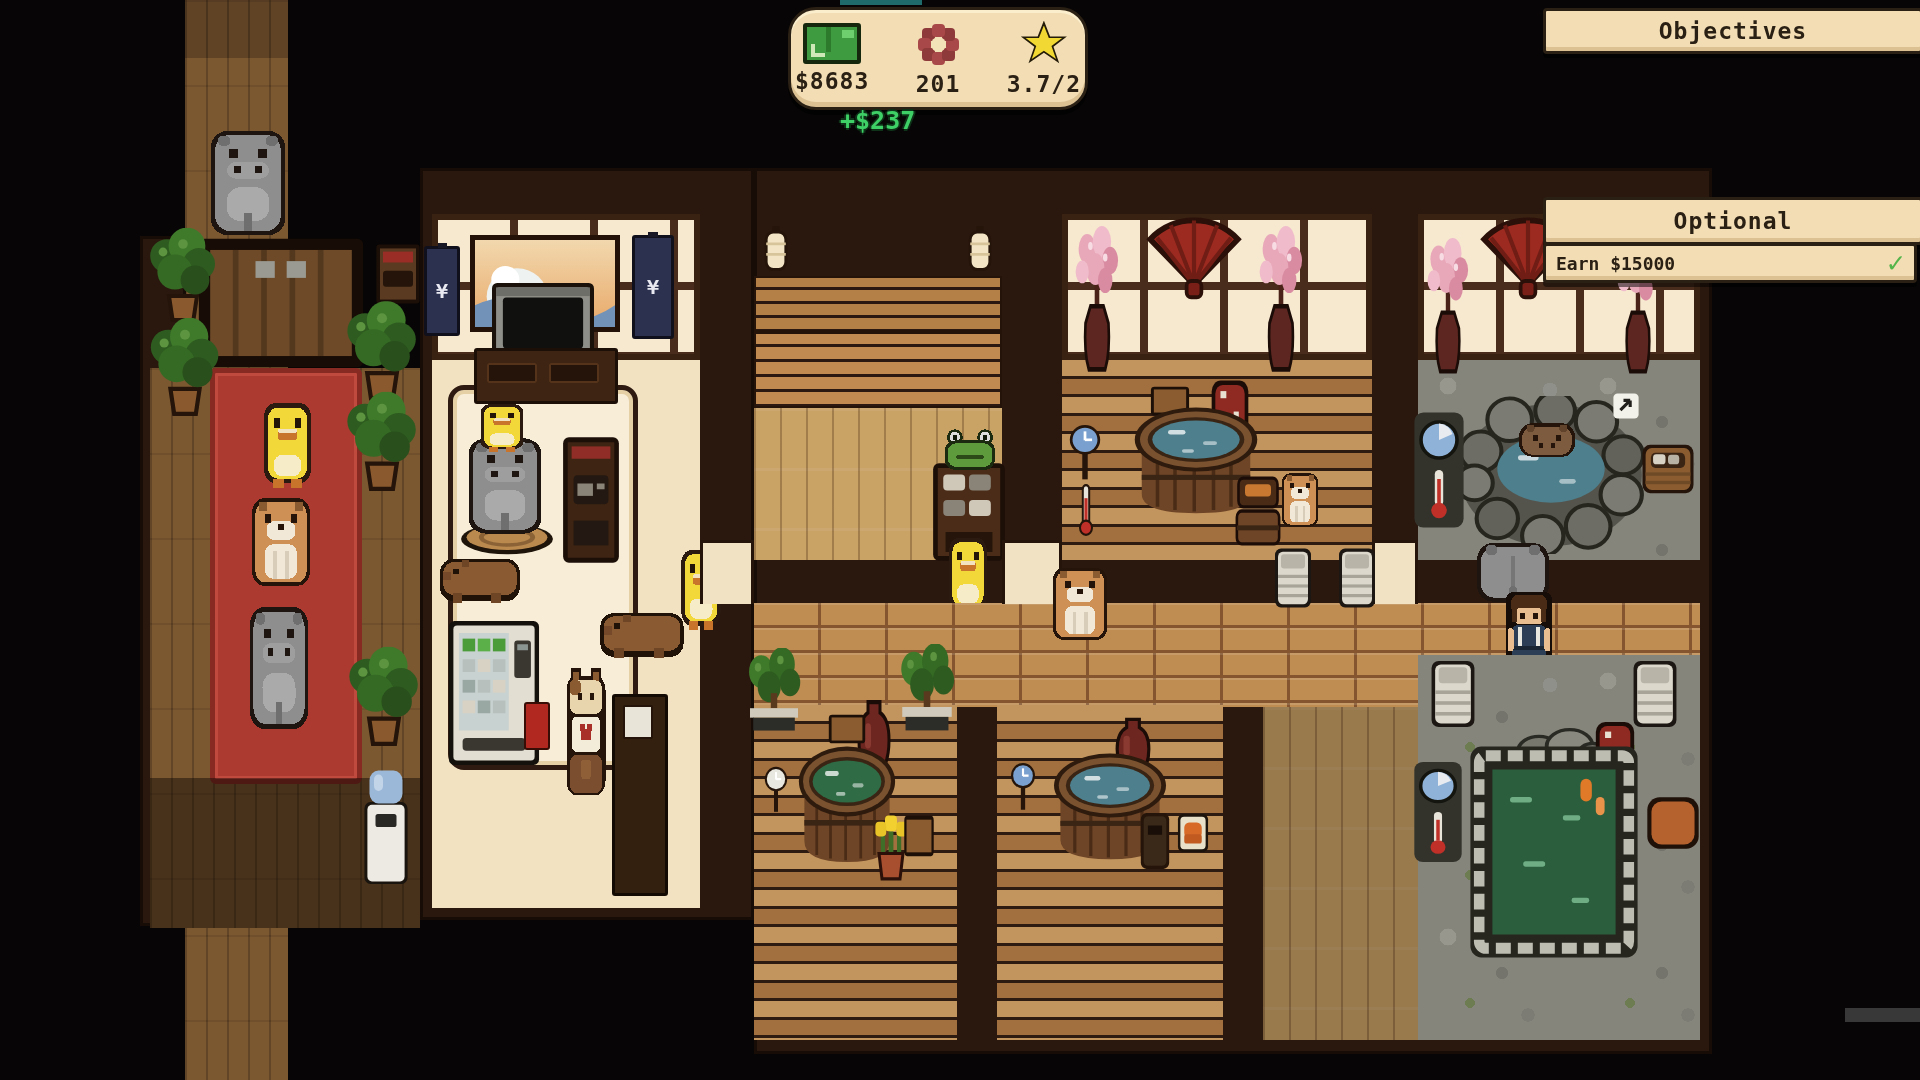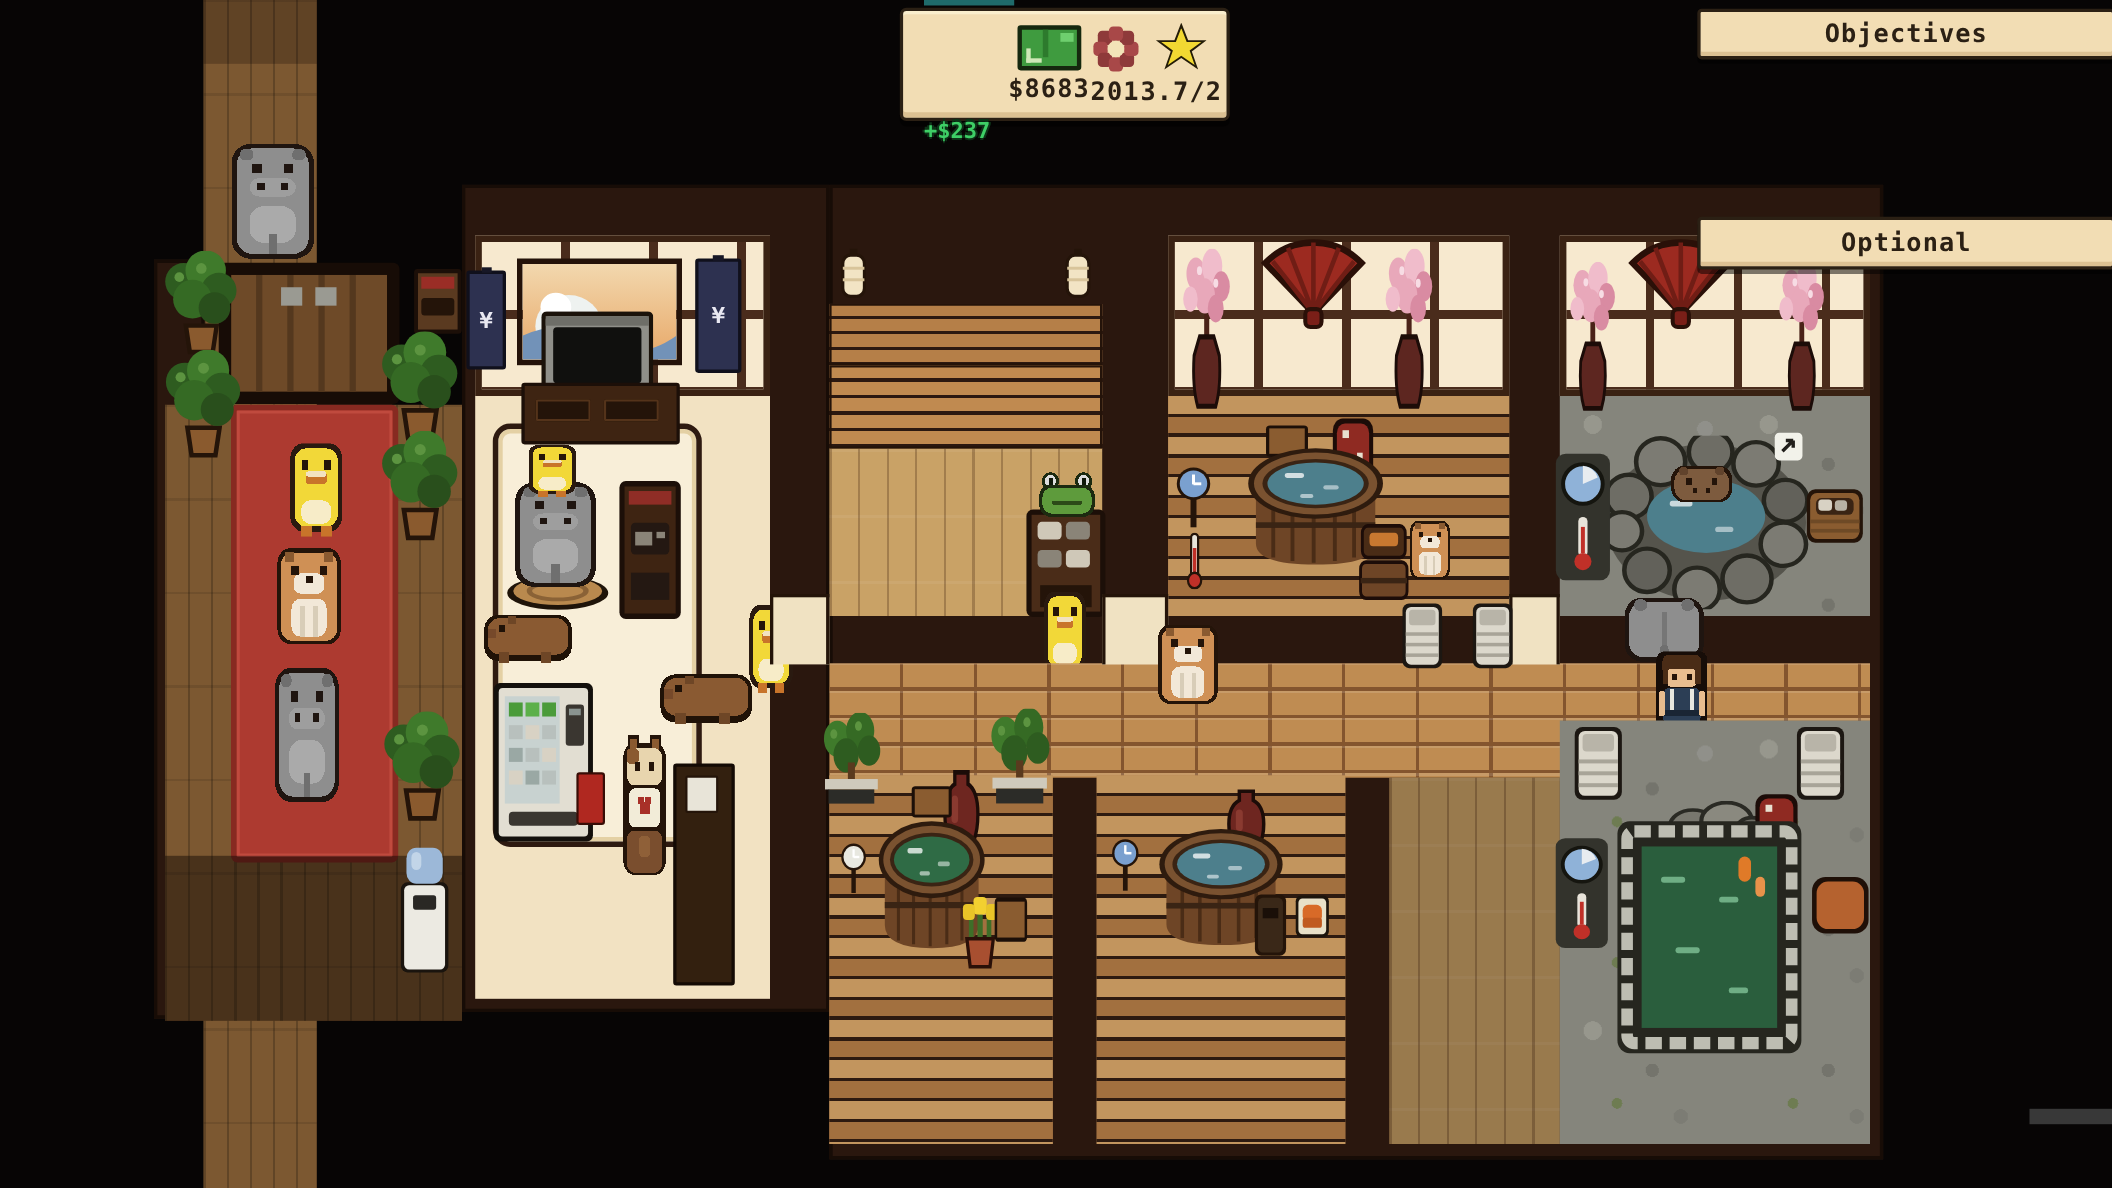--- a/index.html
+++ b/index.html
@@ -55,37 +55,37 @@
   .panel{position:absolute;background:#f2ddb4;border:3px solid #2b2014;border-radius:6px;
          box-shadow:0 5px 0 rgba(0,0,0,.55),inset 0 -5px 0 #dcc193,inset 0 3px 0 #faeecd;
          color:#2b2014;font-weight:bold;}
   .day-panel{left:12px;top:12px;width:216px;height:74px;display:flex;align-items:center;}
   .day-icon{width:56px;height:56px;margin-left:7px;border:3px solid #2b2014;border-radius:4px;
             background:linear-gradient(180deg,#aacdea 0 62%,#9ec2e2);position:relative;
             box-shadow:inset 0 0 0 3px #f2ddb4;}
   .sun{position:absolute;left:15px;top:17px;width:26px;height:24px;border-radius:42%;
        background:#e06a28;box-shadow:inset -4px -4px 0 #c2551c;}
   .day-text{margin-left:12px;line-height:1.2;font-size:24px;letter-spacing:1px;}
-  .res-panel{left:818px;top:7px;width:286px;height:97px;display:flex;justify-content:flex-end;align-items:center;padding:0 4px;}
+  .res-panel{left:788px;top:7px;width:286px;height:97px;display:flex;justify-content:space-between;align-items:center;padding:0 4px;border-radius:28px;}
   .res{display:flex;flex-direction:column;align-items:center;gap:4px;}
   .res-label{font-size:23px;letter-spacing:1px;}
   .money-icon{width:50px;height:33px;background:#3f9b3f;border:4px solid #15280e;border-radius:3px;position:relative;}
   .money-mid{position:absolute;left:19px;top:0;width:5px;height:25px;background:#2d7a2d;}
   .money-l{position:absolute;left:4px;bottom:3px;width:10px;height:9px;border-left:4px solid #cfe8b8;border-bottom:4px solid #cfe8b8;}
   .money-r{position:absolute;right:3px;top:3px;width:12px;height:8px;background:#6ecf6e;}
   .flower-icon{width:46px;height:46px;position:relative;}
   .petal{position:absolute;left:17px;top:17px;width:13px;height:13px;border-radius:4px;background:#9c4040;
      box-shadow:0 -14px 0 #a84848,10px -10px 0 #8e3a3a,14px 0 0 #a84848,10px 10px 0 #8e3a3a,
                 0 14px 0 #a84848,-10px 10px 0 #8e3a3a,-14px 0 0 #a84848,-10px -10px 0 #8e3a3a;}
   .flower-center{position:absolute;left:16px;top:16px;width:15px;height:15px;border-radius:50%;background:#f2e4b8;}
   .star-wrap{width:48px;height:46px;position:relative;}
   .star{position:absolute;clip-path:polygon(50% 0%,63% 35%,98% 35%,70% 57%,82% 93%,50% 70%,18% 93%,30% 57%,2% 35%,37% 35%);}
   .star-o{left:0;top:0;width:48px;height:46px;background:#241c08;}
   .star-i{left:5px;top:5px;width:38px;height:36px;background:#f2d832;}
-  .delta{position:absolute;left:820px;top:106px;width:282px;font-size:20px;font-weight:bold;color:#3ecf66;
+  .delta{position:absolute;left:820px;top:106px;width:282px;font-size:25px;font-weight:bold;color:#3ecf66;
          text-shadow:2px 0 0 #0e3318,-2px 0 0 #0e3318,0 2px 0 #0e3318,0 -2px 0 #0e3318;padding-left:20px;}
   .obj-box{position:absolute;left:1543px;width:374px;background:#f2ddb4;border:3px solid #2b2014;border-radius:4px;
            box-shadow:0 4px 0 rgba(0,0,0,.5),inset 0 -4px 0 #dcc193;color:#2b2014;font-weight:bold;
            display:flex;align-items:center;}
   .obj-header{justify-content:center;font-size:23px;letter-spacing:1px;}
   .obj-row{justify-content:space-between;padding:0 10px;font-size:17px;box-sizing:border-box;}
   .wm{position:absolute;left:1700px;top:1024px;width:220px;height:56px;background:#e60012;
       display:flex;align-items:center;font-family:"Liberation Sans",sans-serif;}
   .wm-text{color:#fff;font-size:30px;letter-spacing:0.5px;}
   .jc-left{width:16px;height:40px;border:5px solid #fff;border-right:none;border-radius:11px 0 0 11px;position:relative;}
@@ -912,16 +912,20 @@
   </div>
 </div>
 <div class="delta">+$237</div>
 
 <div class="obj-box obj-header" style="top:8px;height:40px">
   <span>Objectives</span>
 </div>
 <div class="obj-box obj-header" style="top:197px;height:42px">
   <span>Optional</span>
 </div>
+<div class="obj-box obj-row" style="top:243px;height:40px;font-size:18px">
+  <span class="obj-label">Earn $15000</span>
+  <span style="color:#55b44a;font-size:28px;line-height:1">✓</span>
+</div>
 
 <div class="graybar"></div>
 
 </div>
 
 </body></html>

